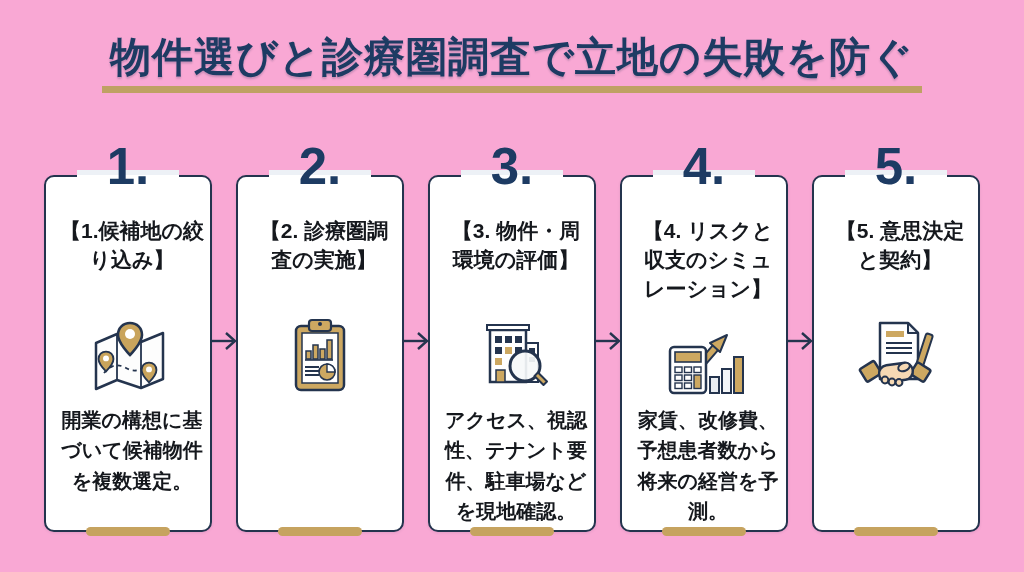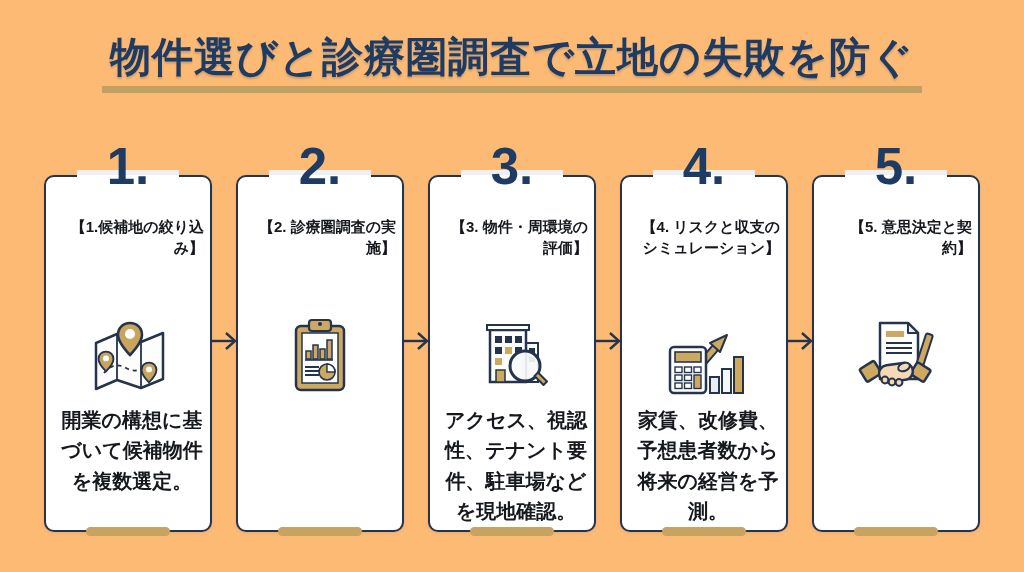--- a/index.html
+++ b/index.html
@@ -1,19 +1,19 @@
 <!DOCTYPE html>
 <html><head>
 <meta charset="utf-8">
 <style>
   html,body { margin:0; padding:0; }
   body { font-family: "Liberation Sans", "DejaVu Sans", sans-serif; background:#dfe3e9; }
   .stage {
     position:relative; width:1024px; height:572px; margin:0 auto;
-    background:#fdba74; overflow:hidden;
+    background:#f9a8d4; overflow:hidden;
   }
   
   .header { position:absolute; top:34px; left:0; width:100%; text-align:center; }
   .title {
     display:inline-block; margin:0; padding:0 8px 5px;
     font-size:41px; font-weight:800; letter-spacing:1px;
     color:#1d3b63; line-height:1.15;
     border-bottom:7px solid #bfa163;
     text-shadow:0 2px 2px rgba(30,50,80,0.22);
     white-space:nowrap;
@@ -30,21 +30,21 @@
     width:102px; height:10px; z-index:1;
     background:linear-gradient(to bottom, #edf1f6 0 50%, #ffffff 50% 100%);
   }
   .card-number {
     position:absolute; top:-37px; left:0; right:0; z-index:2;
     text-align:center; font-size:51px; line-height:1.05; font-weight:800;
     color:#1d3b63;
   }
   .card-heading {
     position:absolute; top:40px; left:14px; right:6px; z-index:2;
-    text-align:right; font-size:15px; font-weight:800; line-height:1.38;
+    text-align:center; font-size:21px; font-weight:800; line-height:1.38;
     color:#15181d; word-break:break-all;
   }
   .card-icon {
     position:absolute; top:130px; left:0; right:0; height:100px;
     display:flex; align-items:center; justify-content:center;
   }
   .card-body {
     position:absolute; top:228px; left:13px; right:5px;
     font-size:20px; font-weight:700; line-height:1.52;
     color:#15181d; text-align:center; word-break:break-all;

